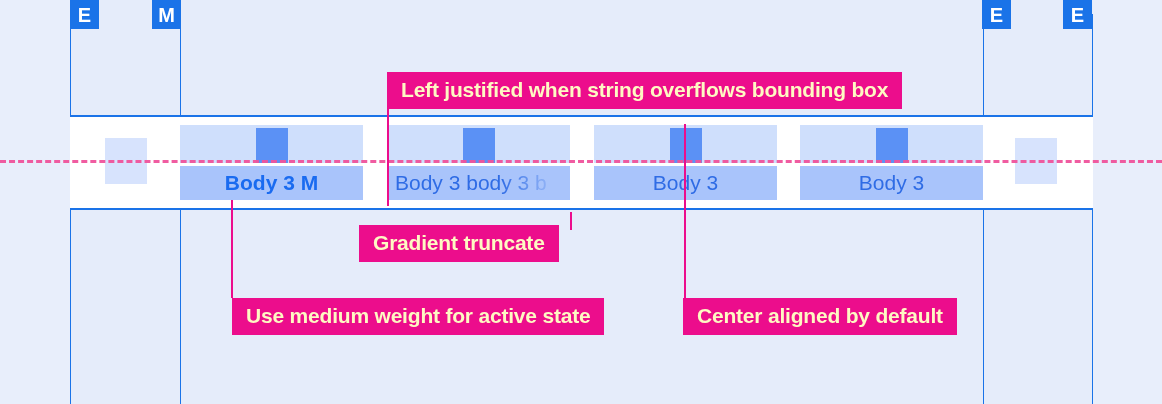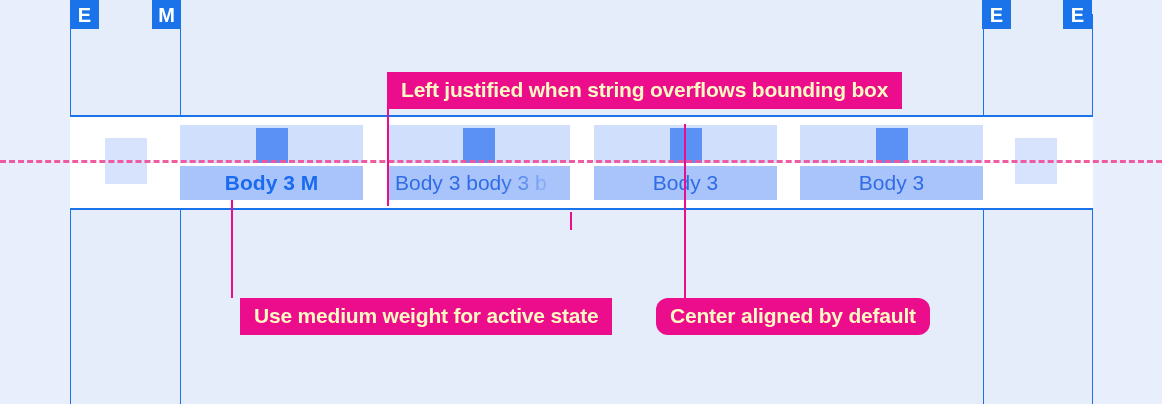--- a/index.html
+++ b/index.html
@@ -154,20 +154,21 @@
       <div class="label">Body 3</div>
     </div>
   </div>
 
   <div class="baseline"></div>
 
   <div class="leader" style="left:387px;top:104px;height:102px;"></div>
   <div class="anno" style="left:387px;top:72px;">Left justified when string overflows bounding box</div>
 
   <div class="leader" style="left:570px;top:212px;height:18px;"></div>
+  <div class="anno" style="left:359px;top:225px;">Gradient truncate</div>
 
   <div class="leader" style="left:231px;top:200px;height:98px;"></div>
-  <div class="anno" style="left:240px;top:298px;">Use medium weight for active state</div>
+  <div class="anno" style="left:232px;top:298px;">Use medium weight for active state</div>
 
   <div class="leader" style="left:684px;top:124px;height:174px;"></div>
-  <div class="anno" style="left:656px;top:298px;border-radius:12px;">Center aligned by default</div>
+  <div class="anno" style="left:683px;top:298px;">Center aligned by default</div>
 
 </div>
 
 </body></html>

